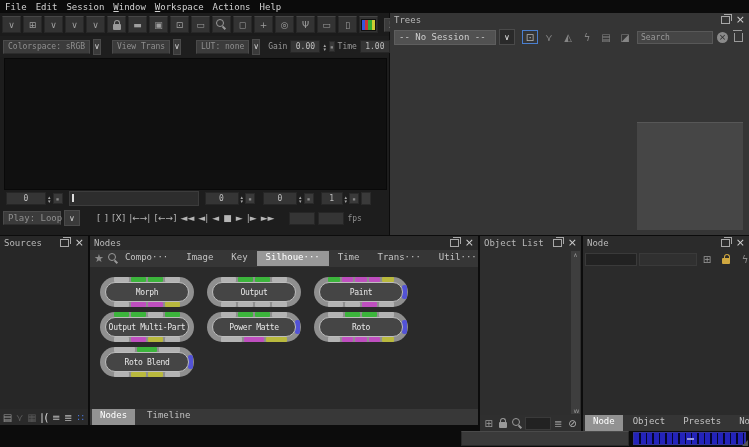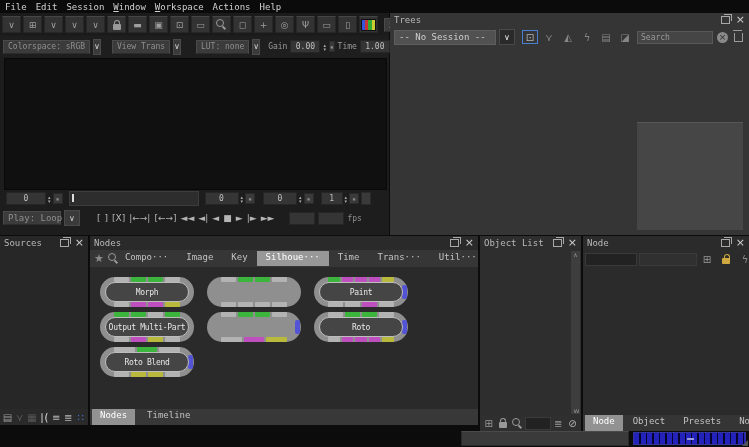--- a/index.html
+++ b/index.html
@@ -322,20 +322,23 @@
             <span class="seg" style="background: rgb(60, 181, 60);"></span>
             <span class="seg" style="background: rgb(60, 181, 60);"></span>
             <span class="seg" style="background: rgb(179, 179, 179);"></span>
           </div>
           <div class="segs bottom">
             <span class="seg" style="background: rgb(179, 179, 179);"></span>
             <span class="seg" style="background: rgb(179, 179, 179);"></span>
             <span class="seg" style="background: rgb(179, 179, 179);"></span>
             <span class="seg" style="background: rgb(179, 179, 179);"></span>
           </div>
+          <div class="pill-inner">
+            <span>Output</span>
+          </div>
         </div>
         <div class="pill">
           <div class="segs top">
             <span class="seg" style="background: rgb(60, 181, 60);"></span>
             <span class="seg" style="background: rgb(191, 79, 191);"></span>
             <span class="seg" style="background: rgb(191, 79, 191);"></span>
             <span class="seg" style="background: rgb(191, 79, 191);"></span>
             <span class="seg" style="background: rgb(185, 185, 62);"></span>
           </div>
           <div class="segs bottom">
@@ -372,20 +375,23 @@
             <span class="seg" style="background: rgb(60, 181, 60);"></span>
             <span class="seg" style="background: rgb(60, 181, 60);"></span>
             <span class="seg" style="background: rgb(179, 179, 179);"></span>
           </div>
           <div class="segs bottom">
             <span class="seg" style="background: rgb(179, 179, 179);"></span>
             <span class="seg" style="background: rgb(191, 79, 191);"></span>
             <span class="seg" style="background: rgb(185, 185, 62);"></span>
           </div>
           <span class="seg-side" style="background: rgb(83, 83, 214);"></span>
+          <div class="pill-inner">
+            <span>Power Matte</span>
+          </div>
         </div>
         <div class="pill">
           <div class="segs top">
             <span class="seg" style="background: rgb(179, 179, 179);"></span>
             <span class="seg" style="background: rgb(60, 181, 60);"></span>
             <span class="seg" style="background: rgb(60, 181, 60);"></span>
             <span class="seg" style="background: rgb(179, 179, 179);"></span>
           </div>
           <div class="segs bottom">
             <span class="seg" style="background: rgb(179, 179, 179);"></span>

